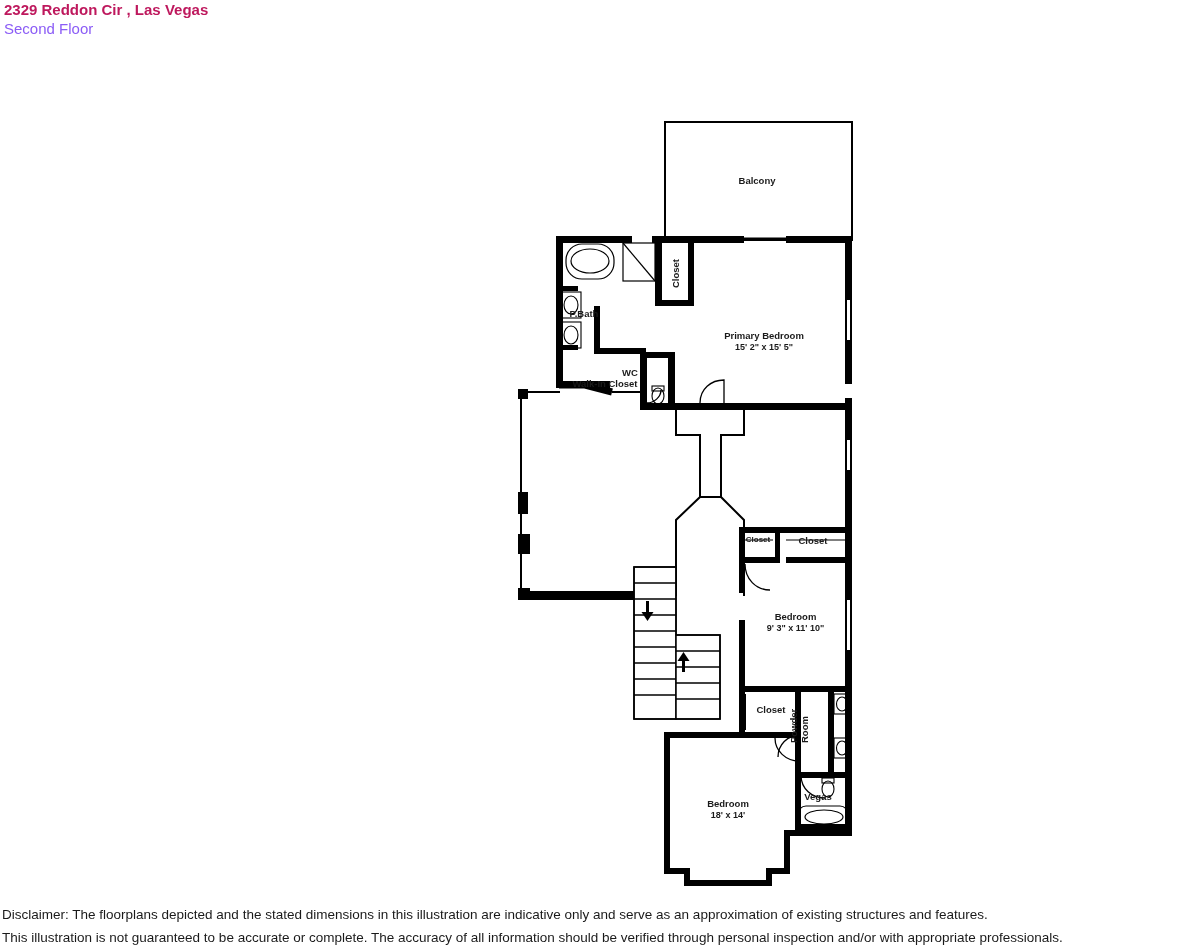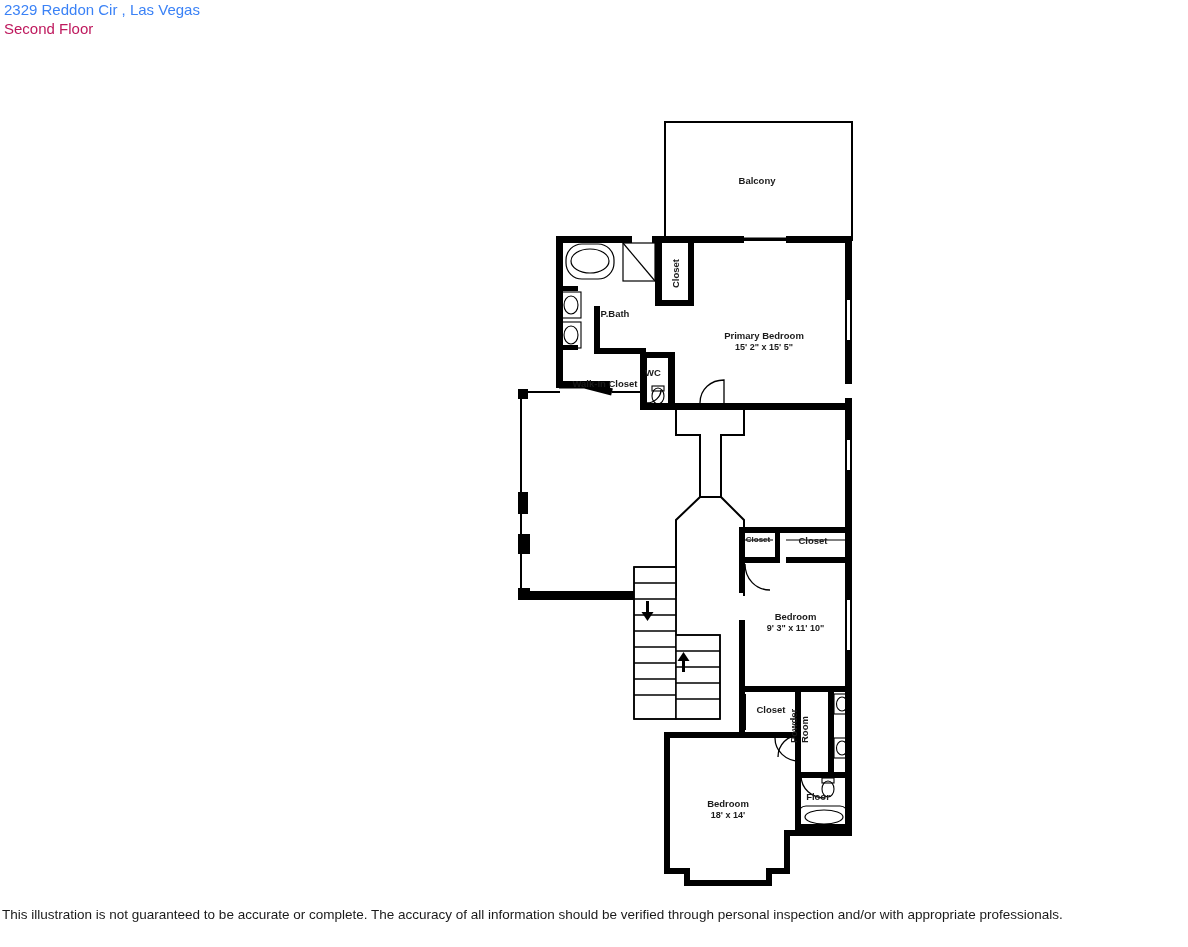--- a/index.html
+++ b/index.html
@@ -16,26 +16,27 @@
     overflow: hidden;
   }
   .header {
     position: absolute;
     left: 4px;
     top: 0px;
     line-height: 19px;
   }
   .header .addr {
     font-size: 15px;
-    color: #3b82f6;
+    color: #be185d;
     white-space: nowrap;
+    font-weight: bold;
   }
   .header .floor {
     font-size: 15px;
-    color: #be185d;
+    color: #8b5cf6;
     white-space: nowrap;
   }
   .disclaimer {
     position: absolute;
     left: 2px;
     top: 903px;
     width: 1184px;
     font-size: 13.5px;
     line-height: 23px;
     color: #1a1a1a;
@@ -285,44 +286,45 @@
     </g>
   </svg>
 
   <div class="lbl" style="left:735px; top:175px; width:44px;">Balcony</div>
 
   <div class="lbl" style="left:704px; top:330px; width:120px;">
     <span>Primary Bedroom</span>
     <span class="dim">15' 2" x 15' 5"</span>
   </div>
 
-  <div class="lbl" style="left:585px; top:308px; width:60px;">P.Bath</div>
+  <div class="lbl" style="left:554px; top:308px; width:60px;">P.Bath</div>
 
   <div class="lbl vert" style="left:645px; top:268px; width:60px;">Closet</div>
 
   <div class="lbl" style="left:564px; top:378px; width:82px;">Walk-In Closet</div>
 
-  <div class="lbl" style="left:640px; top:367px; width:26px;">WC</div>
+  <div class="lbl" style="left:617px; top:367px; width:26px;">WC</div>
 
   <div class="lbl sm" style="left:742px; top:535px; width:32px;">Closet</div>
 
   <div class="lbl" style="left:786px; top:535px; width:54px;">Closet</div>
 
   <div class="lbl" style="left:739px; top:611px; width:113px;">
     <span>Bedroom</span>
     <span class="dim">9' 3" x 11' 10"</span>
   </div>
 
   <div class="lbl" style="left:745px; top:704px; width:52px;">Closet</div>
 
   <div class="lbl vert" style="left:788px; top:721px; width:22px; line-height:11px; white-space:normal;">Powder Room</div>
 
-  <div class="lbl" style="left:796px; top:791px; width:44px;">Floor</div>
+  <div class="lbl" style="left:796px; top:791px; width:44px;">Vegas</div>
 
   <div class="lbl" style="left:672px; top:798px; width:112px;">
     <span>Bedroom</span>
     <span class="dim">18' x 14'</span>
   </div>
 </div>
 
 <div class="disclaimer">
+  <div>Disclaimer: The floorplans depicted and the stated dimensions in this illustration are indicative only and serve as an approximation of existing structures and features.</div>
   <div>This illustration is not guaranteed to be accurate or complete. The accuracy of all information should be verified through personal inspection and/or with appropriate professionals.</div>
 </div>
 
 </body></html>

